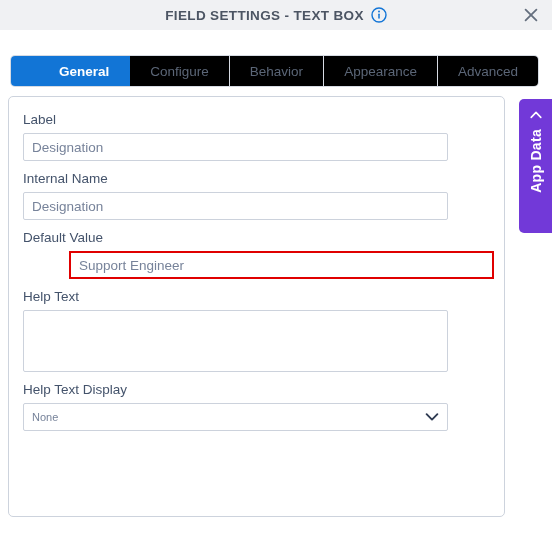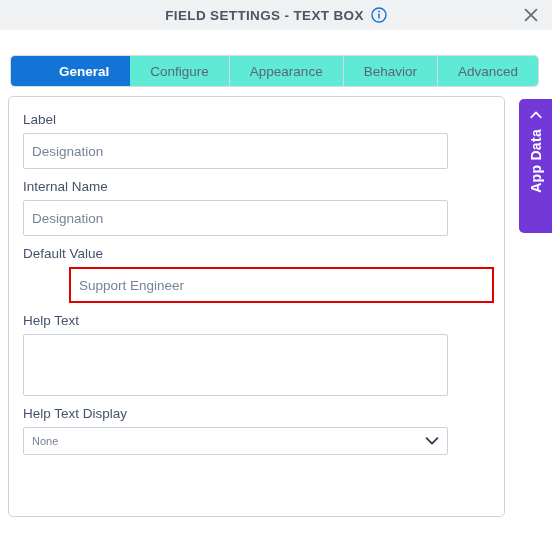--- a/index.html
+++ b/index.html
@@ -67,21 +67,21 @@
     box-shadow: 0 0 0 1px #d6dbe3;
   }
   .tab {
     height: 30px;
     padding: 0 20px;
     display: flex;
     align-items: center;
     justify-content: center;
     font-size: 13.5px;
     color: #5b6677;
-    background: #5eead4;
+    background: #000000;
     border-right: 1px solid #d6dbe3;
     cursor: pointer;
     white-space: nowrap;
     box-sizing: border-box;
   }
   .tab:last-child { border-right: none; }
   .tab.active {
     background: #1275d6;
     color: #ffffff;
     font-weight: 700;
@@ -106,21 +106,21 @@
   }
   .field { margin-bottom: 9px; }
   .field-label {
     font-size: 13.5px;
     color: #44536b;
     margin-bottom: 5px;
     line-height: 17px;
   }
   .input {
     width: 425px;
-    height: 36px;
+    height: 28px;
     box-sizing: border-box;
     border: 1px solid #ccd2dc;
     border-radius: 2px;
     background: #ffffff;
     font-family: "Liberation Sans", sans-serif;
     font-size: 13.5px;
     color: #77839a;
     padding: 0 8px;
     outline: none;
     display: flex;
@@ -221,24 +221,24 @@
 </div>
 
 <div class="tabs">
   <div class="tab active">
       <span>General</span>
     </div>
   <div class="tab">
       <span>Configure</span>
     </div>
   <div class="tab">
+      <span>Behavior</span>
+    </div>
+  <div class="tab">
       <span>Appearance</span>
-    </div>
-  <div class="tab">
-      <span>Behavior</span>
     </div>
   <div class="tab">
       <span>Advanced</span>
     </div>
 </div>
 
 <div class="panel">
   <div class="form">
 
     <div class="field">

